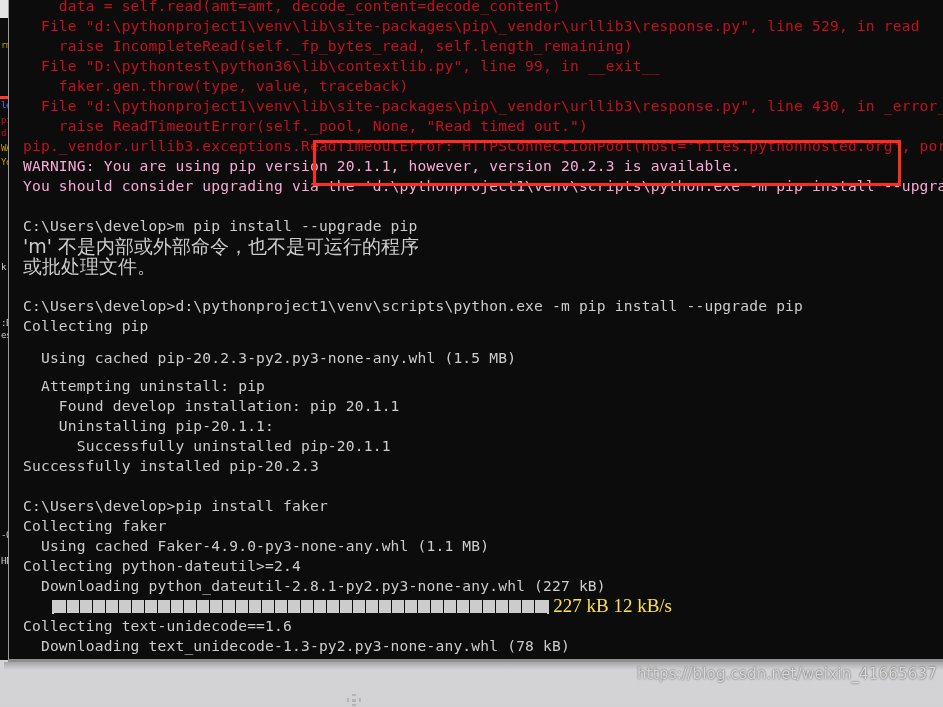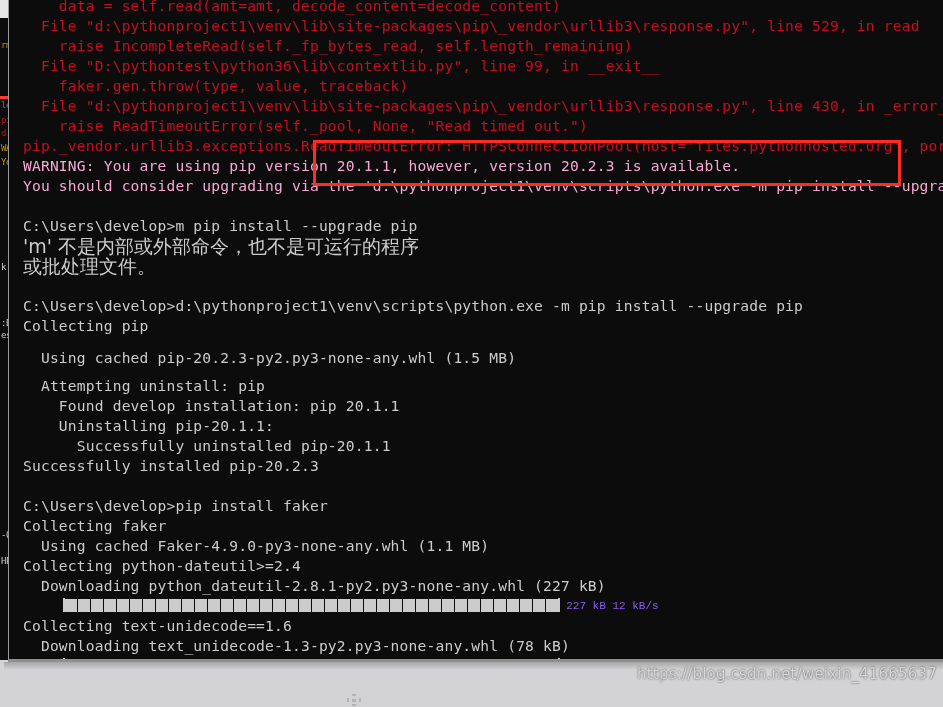--- a/index.html
+++ b/index.html
@@ -98,24 +98,24 @@
   .cjk {
     font-family: "DejaVu Sans", "Liberation Sans", sans-serif;
     font-size: 19px;
     letter-spacing: 0px;
   }
 
   
   .progress-line {
     position: absolute;
     white-space: pre;
-    font-family: Liberation Mono, monospace;
-    font-size: 11px;
+    font-family: Liberation Serif, serif;
+    font-size: 19px;
     line-height: 20px;
-    color: #8b5cf6;
+    color: #fde047;
   }
   .pbar {
     display: inline-block;
     vertical-align: middle;
     height: 13px;
     position: relative;
     top: -1px;
   }
   .pbar .seg {
     display: inline-block;

